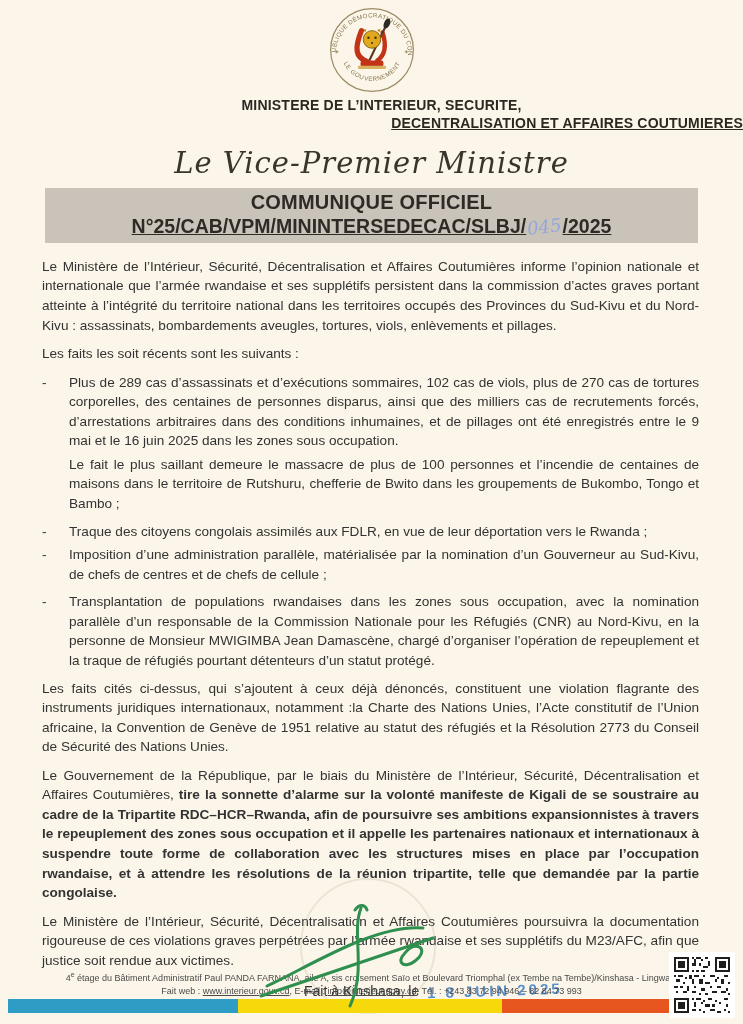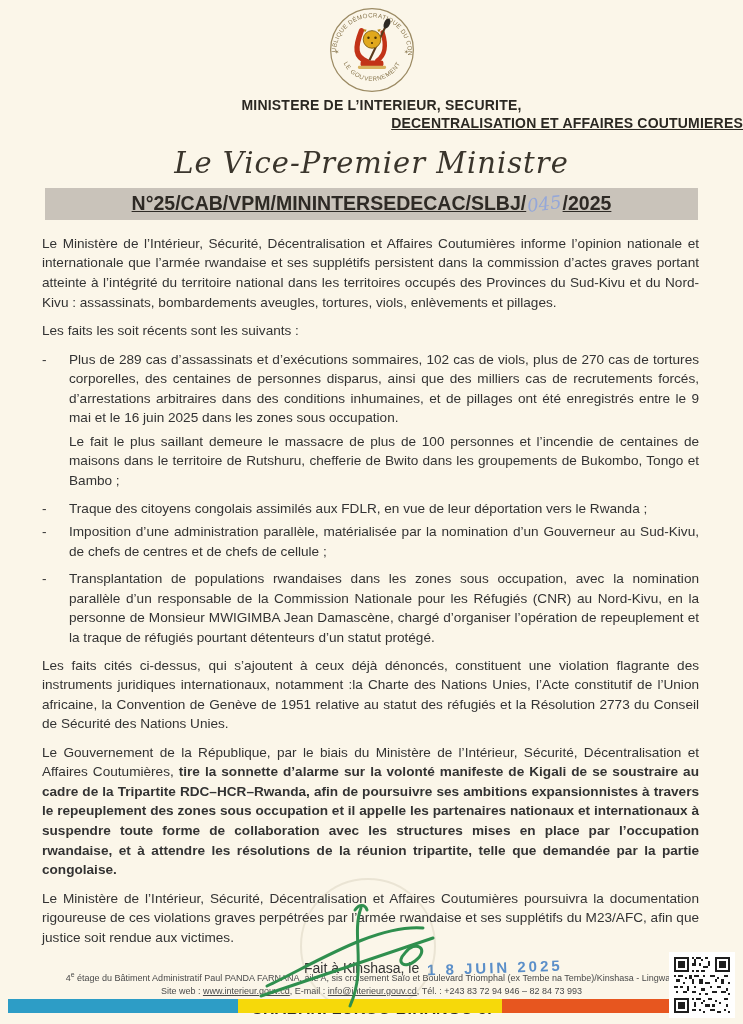--- a/index.html
+++ b/index.html
@@ -112,20 +112,21 @@
     </svg>
   </div>
 
   <div class="ministry">
     <div>MINISTERE DE L’INTERIEUR, SECURITE,</div>
     <div class="u">DECENTRALISATION ET AFFAIRES COUTUMIERES</div>
   </div>
   <div class="office-script">Le Vice-Premier Ministre</div>
 
   <div class="banner">
+    <div class="t1">COMMUNIQUE OFFICIEL</div>
     <div class="t2"><span>N°25/CAB/VPM/MININTERSEDECAC/SLBJ/</span><span class="hand-num">045</span><span>/2025</span></div>
   </div>
 
   <div class="doc-body">
     <p>Le Ministère de l’Intérieur, Sécurité, Décentralisation et Affaires Coutumières informe l’opinion nationale et internationale que l’armée rwandaise et ses supplétifs persistent dans la commission d’actes graves portant atteinte à l’intégrité du territoire national dans les territoires occupés des Provinces du Sud-Kivu et du Nord-Kivu : assassinats, bombardements aveugles, tortures, viols, enlèvements et pillages.</p>
     <p>Les faits les soit récents sont les suivants :</p>
 
     <div class="bullet">
       <span class="marker">-</span>
       <span class="btext">Plus de 289 cas d’assassinats et d’exécutions sommaires, 102 cas de viols, plus de 270 cas de tortures corporelles, des centaines de personnes disparus, ainsi que des milliers cas de recrutements forcés, d’arrestations arbitraires dans des conditions inhumaines, et de pillages ont été enregistrés entre le 9 mai et le 16 juin 2025 dans les zones sous occupation.</span>
@@ -164,21 +165,21 @@
       <path d="M6,98 L178,40"></path>
       <path d="M95,108 C112,70 96,36 106,10"></path>
       <path d="M150,55 c10,-14 26,-4 10,8 c-10,8 -20,2 -10,-8"></path>
       <path d="M100,12 c4,-6 10,-6 12,0"></path>
     </g>
   </svg>
 
   <div class="footer-text">
     <div><span>4</span><sup>e</sup><span> étage du Bâtiment Administratif Paul PANDA FARNANA, aile A, sis croisement Saïo et Boulevard Triomphal (ex Tembe na Tembe)/Kinshasa - Lingwala</span></div>
     <div>
-      <span>Site web : </span><span class="lnk">www.interieur.gouv.cd</span><span>, E-mail : </span><span class="lnk">info@interieur.gouv.cd</span><span>, Tél. : +243 83 72 94 946 – 82 84 73 993</span>
+      <span>Fait web : </span><span class="lnk">www.interieur.gouv.cd</span><span>, E-mail : </span><span class="lnk">info@interieur.gouv.cd</span><span>, Tél. : +243 83 72 94 946 – 82 84 73 993</span>
     </div>
   </div>
 
   <div class="flag-bar">
     <div class="b"></div>
     <div class="y"></div>
     <div class="r"></div>
   </div>
 
   <svg class="qr" width="66" height="66" viewBox="0 0 29 29" shape-rendering="crispEdges">

